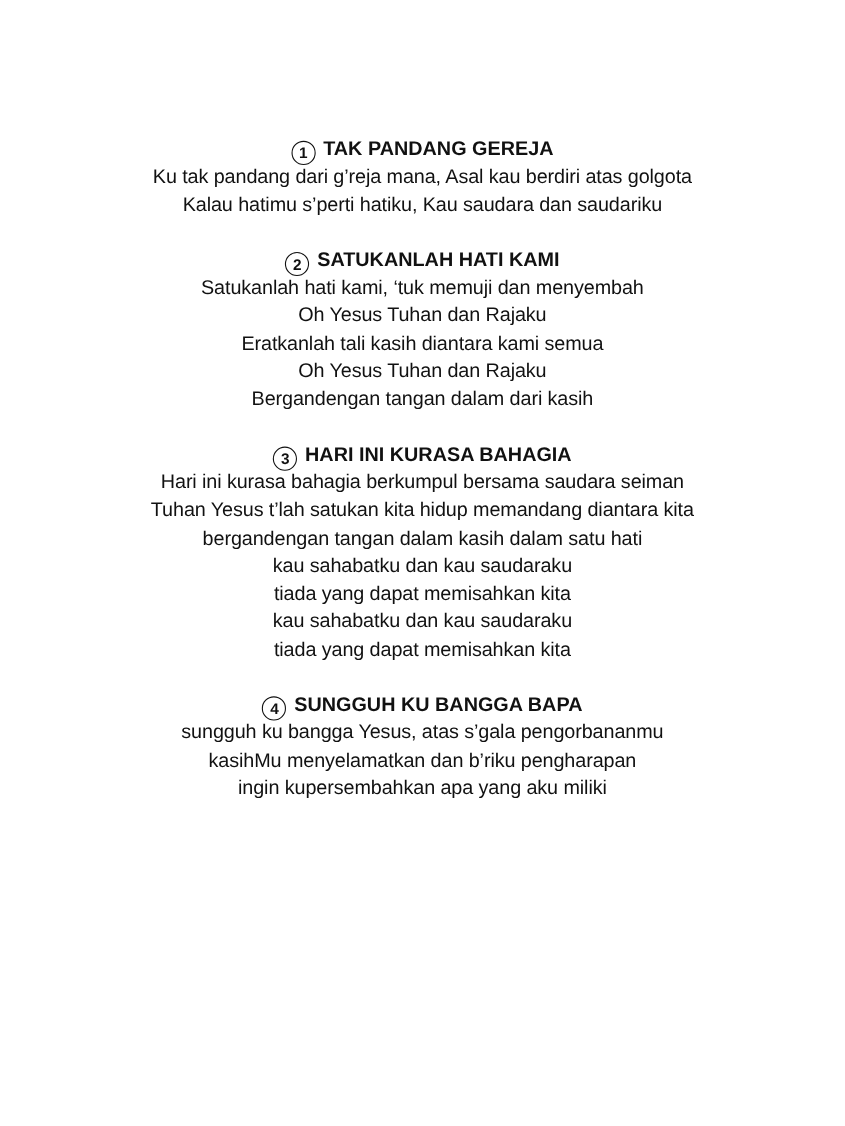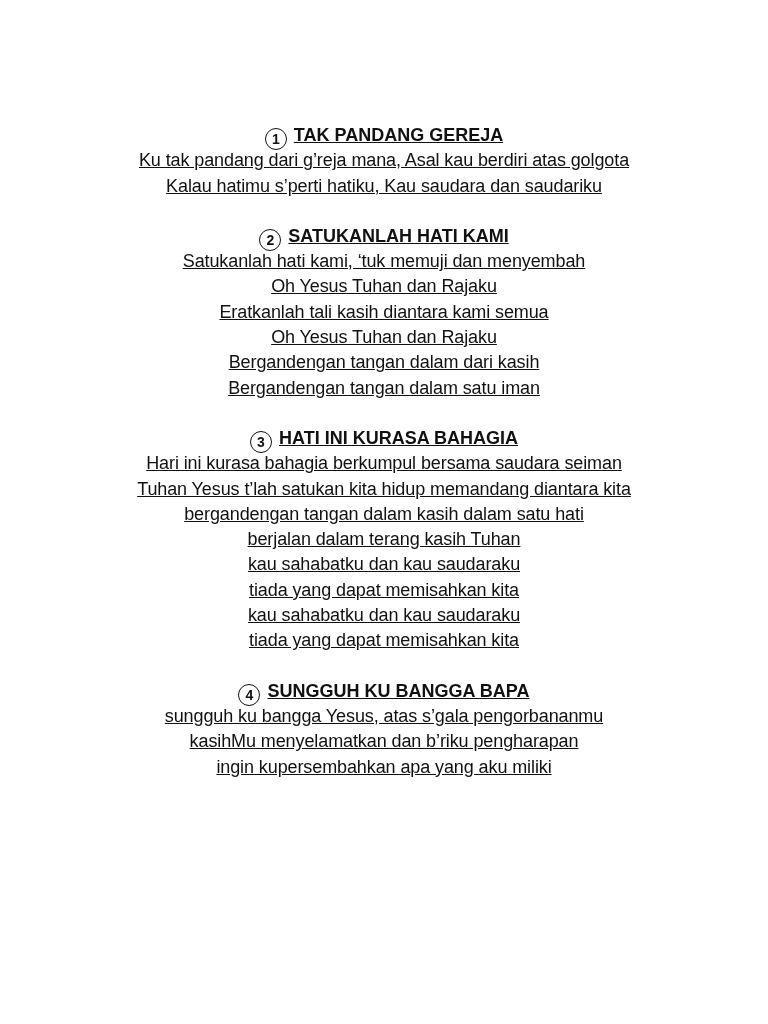--- a/index.html
+++ b/index.html
@@ -14,21 +14,20 @@
       overflow: hidden;
       font-family: "Liberation Sans", "DejaVu Sans", sans-serif;
       color: #111111;
     }
     .page {
       position: absolute;
       left: 0;
       top: 123px;
       width: 768px;
       text-align: center;
-      text-decoration: underline;
     }
     .song {
       margin: 0 0 25px 0;
     }
     .song-title {
       font-weight: bold;
       font-size: 18px;
       line-height: 25.3px;
       height: 25.3px;
       white-space: nowrap;
@@ -69,31 +68,29 @@
 
   <section class="song">
     <div class="song-title">
       <span class="num-circle">2</span><span>SATUKANLAH HATI KAMI</span>
     </div>
     <div class="lyric-line">Satukanlah hati kami, ‘tuk memuji dan menyembah</div>
     <div class="lyric-line">Oh Yesus Tuhan dan Rajaku</div>
     <div class="lyric-line">Eratkanlah tali kasih diantara kami semua</div>
     <div class="lyric-line">Oh Yesus Tuhan dan Rajaku</div>
     <div class="lyric-line">Bergandengan tangan dalam dari kasih</div>
-    <div class="lyric-line">Bergandengan tangan dalam satu iman</div>
   </section>
 
   <section class="song">
     <div class="song-title">
-      <span class="num-circle">3</span><span>HATI INI KURASA BAHAGIA</span>
+      <span class="num-circle">3</span><span>HARI INI KURASA BAHAGIA</span>
     </div>
     <div class="lyric-line">Hari ini kurasa bahagia berkumpul bersama saudara seiman</div>
     <div class="lyric-line">Tuhan Yesus t’lah satukan kita hidup memandang diantara kita</div>
     <div class="lyric-line">bergandengan tangan dalam kasih dalam satu hati</div>
-    <div class="lyric-line">berjalan dalam terang kasih Tuhan</div>
     <div class="lyric-line">kau sahabatku dan kau saudaraku</div>
     <div class="lyric-line">tiada yang dapat memisahkan kita</div>
     <div class="lyric-line">kau sahabatku dan kau saudaraku</div>
     <div class="lyric-line">tiada yang dapat memisahkan kita</div>
   </section>
 
   <section class="song">
     <div class="song-title">
       <span class="num-circle">4</span><span>SUNGGUH KU BANGGA BAPA</span>
     </div>

